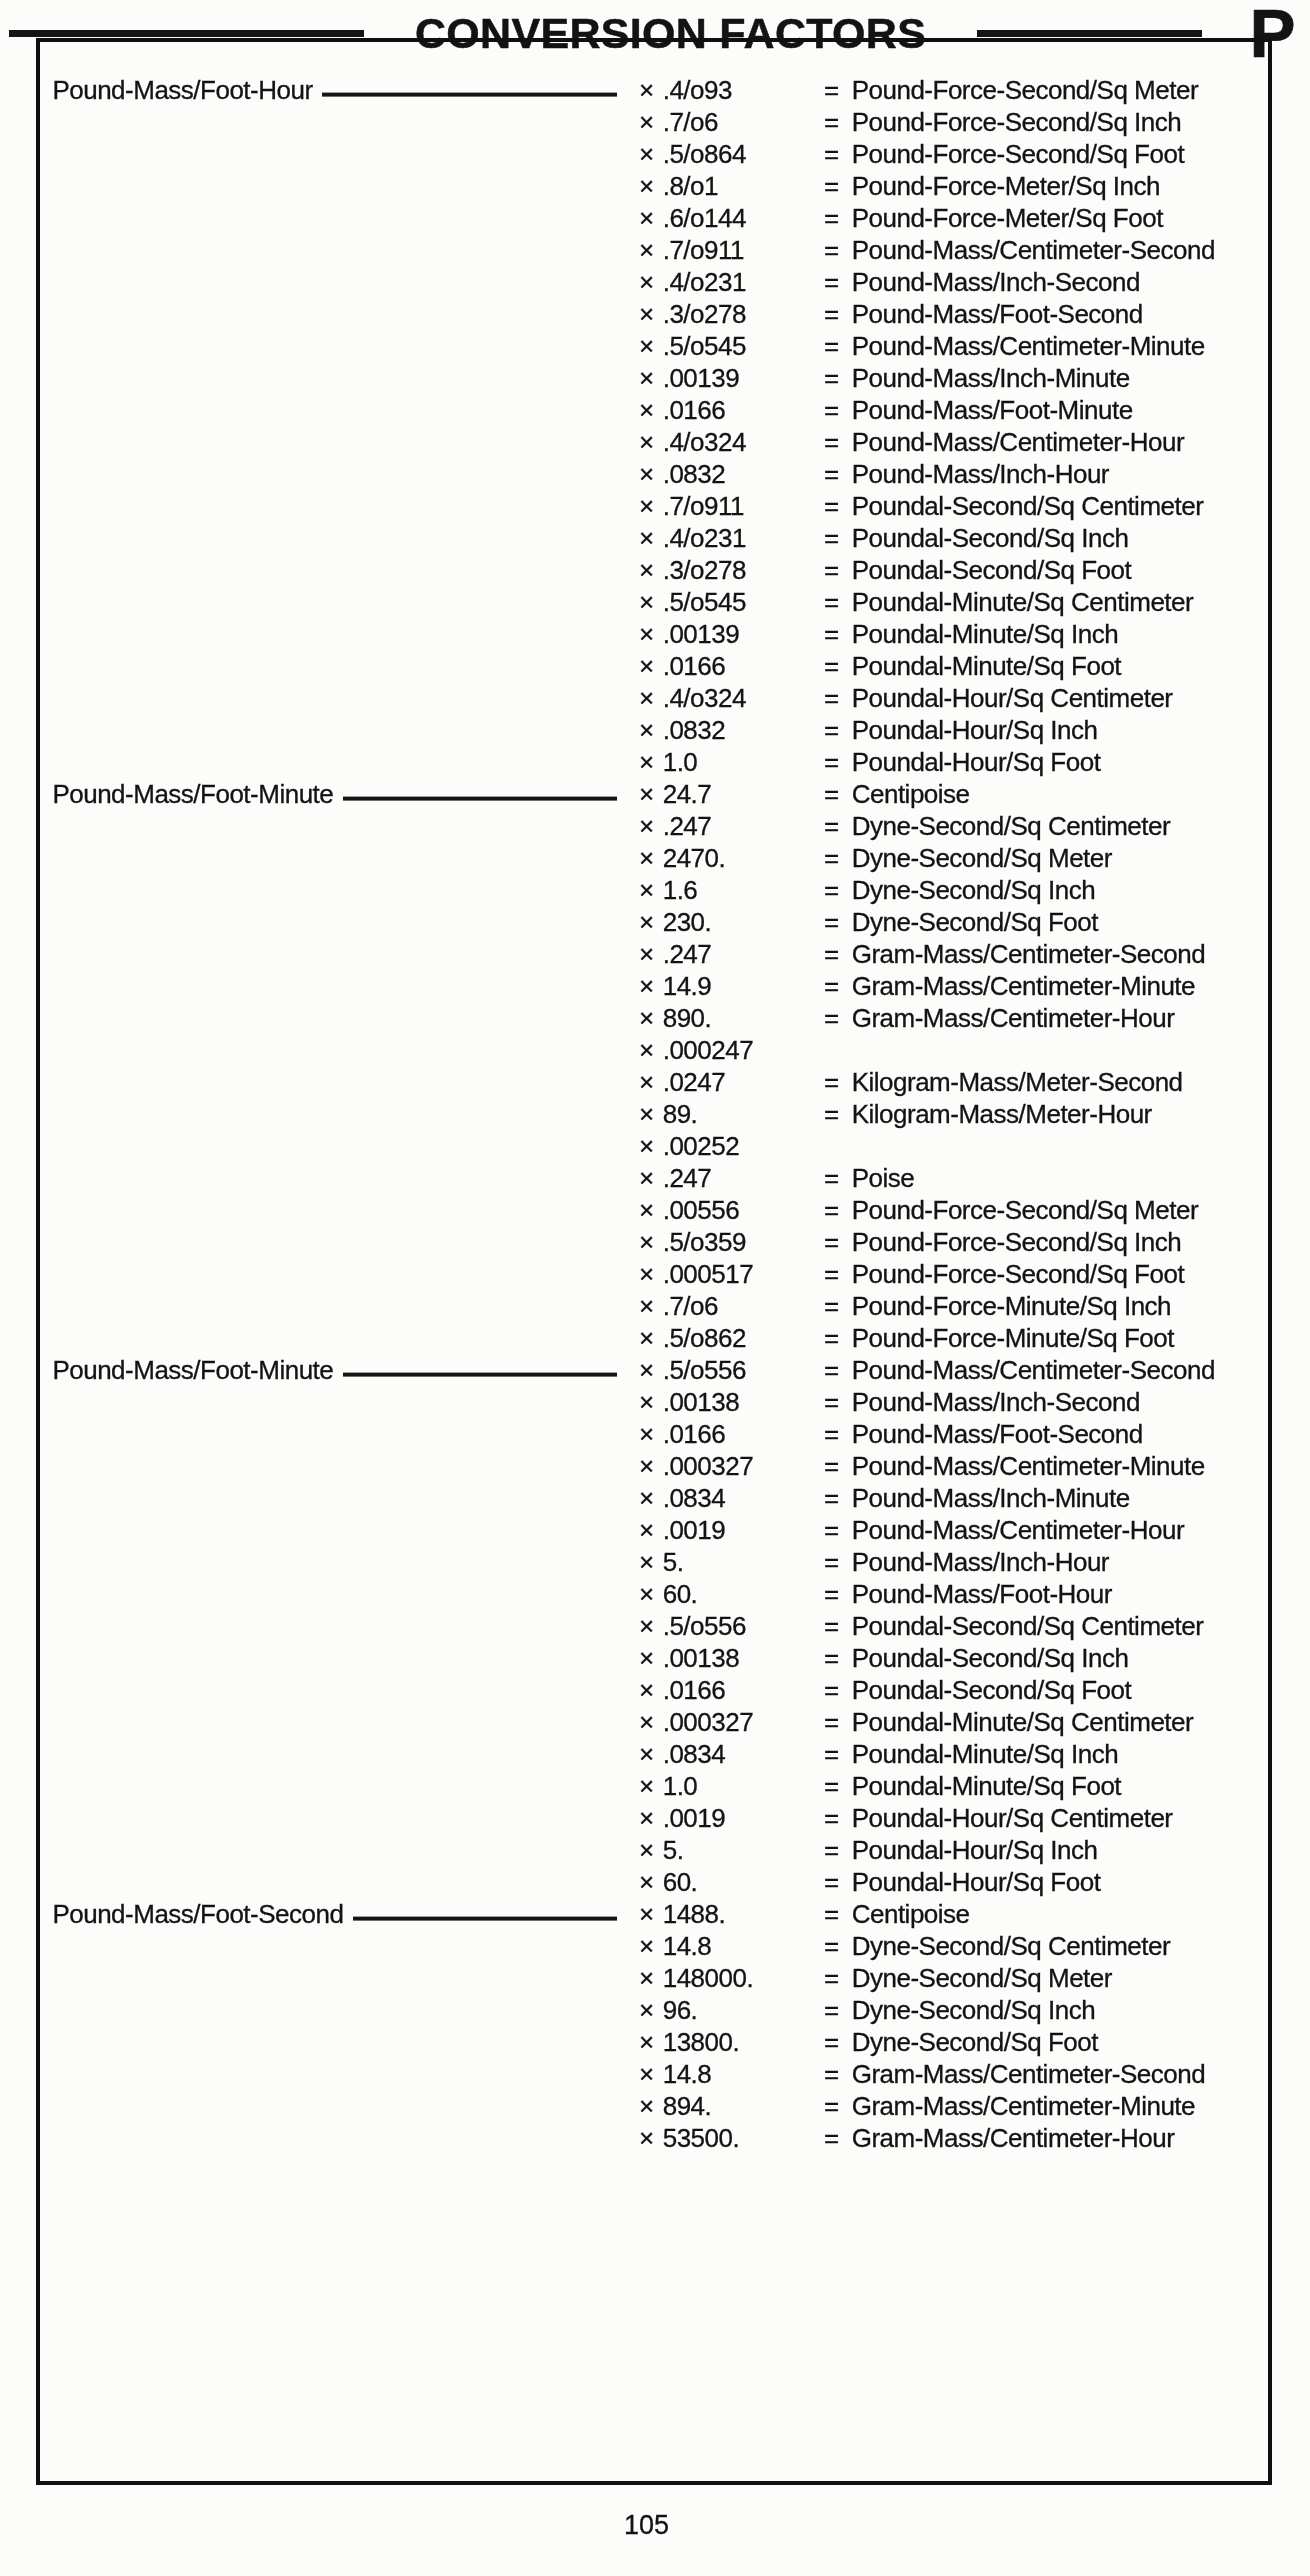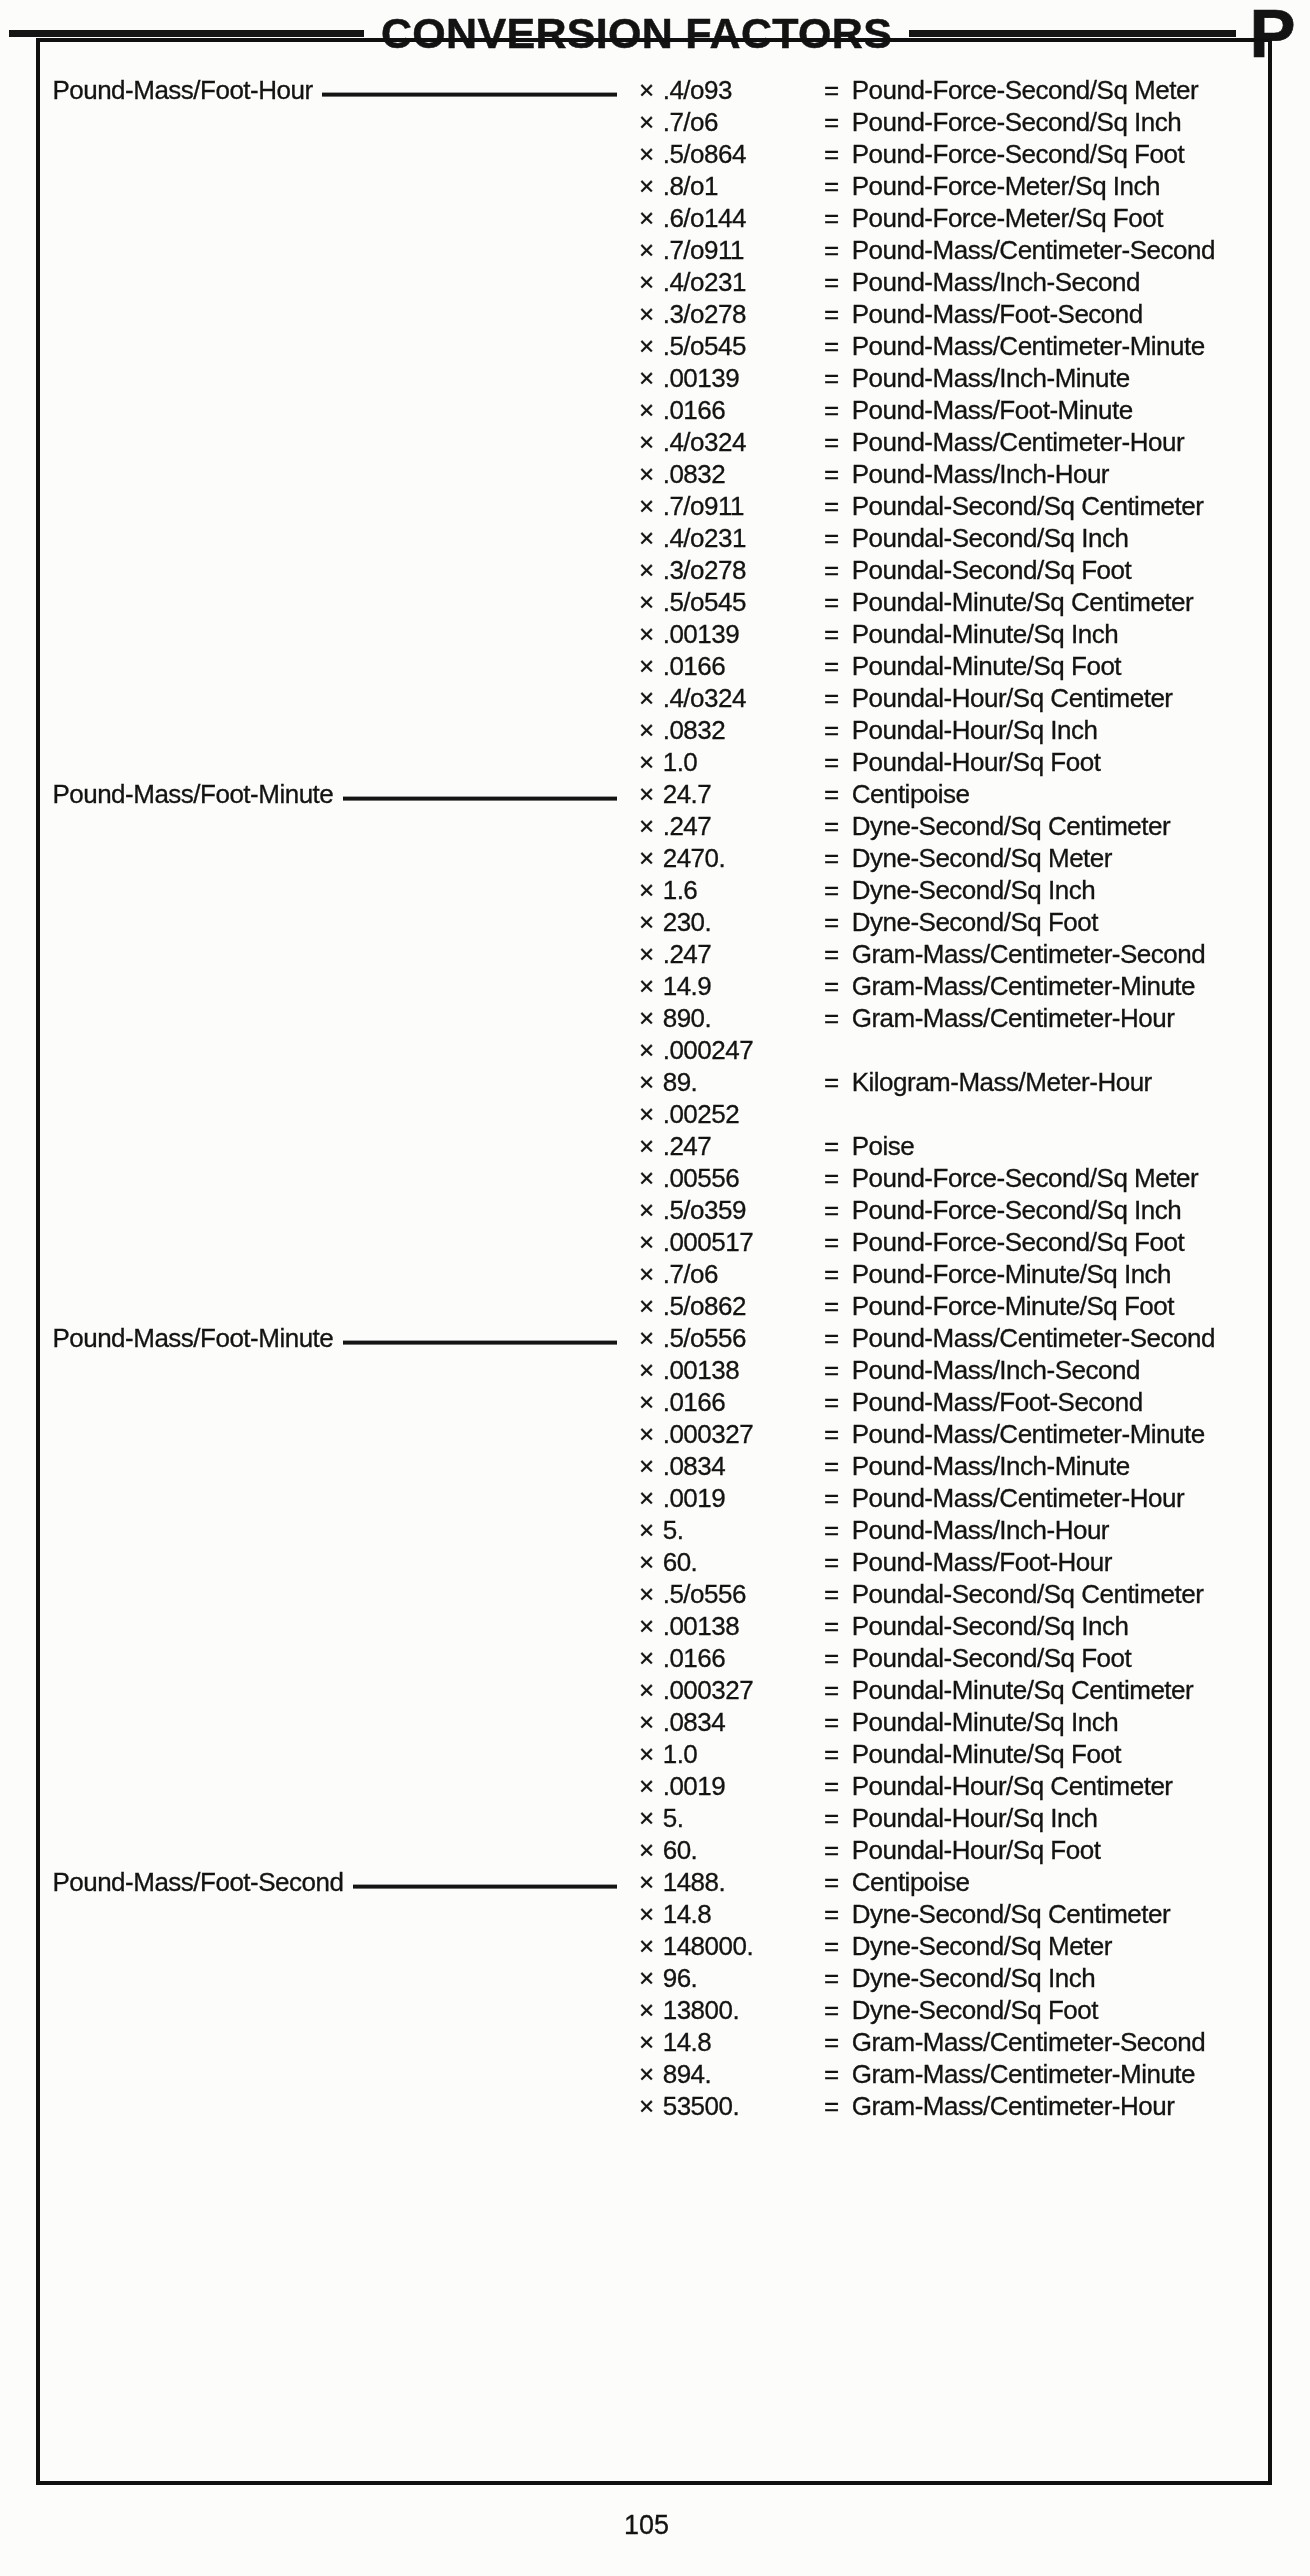--- a/index.html
+++ b/index.html
@@ -9,21 +9,21 @@
     background: #fcfcfa;
     color: #131313;
     font-family: "Liberation Sans", sans-serif;
     overflow: hidden;
   }
 
   
   .titlebar {
     position: absolute; left: 0; top: 2.6px;
     width: 100%; height: 61px;
-    display: flex; align-items: center;
+    display: flex; align-items: center; gap: 34px;
   }
   .rule { background: #151515; height: 7.2px; }
   .rule-left  { flex: none; width: 355px; margin-left: 9px; }
   .rule-right { flex: 1 1 auto; }
   .title {
     flex: none;
     font-size: 43px; font-weight: bold; line-height: 61px;
     padding: 0 17px; white-space: nowrap;
     letter-spacing: 0.3px;
     -webkit-text-stroke: 0.5px currentColor;
@@ -246,20 +246,25 @@
         <div class="label-cell"></div>
         <div class="factor-cell"><span class="mult">×</span><span>890.</span></div>
         <div class="eq-cell"><span class="eqsign">=</span><span>Gram-Mass/Centimeter-Hour</span></div>
       </div>
       <div class="row">
         <div class="label-cell"></div>
         <div class="factor-cell"><span class="mult">×</span><span>.000247</span></div>
       </div>
       <div class="row">
         <div class="label-cell"></div>
+        <div class="factor-cell"><span class="mult">×</span><span>.0247</span></div>
+        <div class="eq-cell"><span class="eqsign">=</span><span>Kilogram-Mass/Meter-Second</span></div>
+      </div>
+      <div class="row">
+        <div class="label-cell"></div>
         <div class="factor-cell"><span class="mult">×</span><span>89.</span></div>
         <div class="eq-cell"><span class="eqsign">=</span><span>Kilogram-Mass/Meter-Hour</span></div>
       </div>
       <div class="row">
         <div class="label-cell"></div>
         <div class="factor-cell"><span class="mult">×</span><span>.00252</span></div>
       </div>
       <div class="row">
         <div class="label-cell"></div>
         <div class="factor-cell"><span class="mult">×</span><span>.247</span></div>

